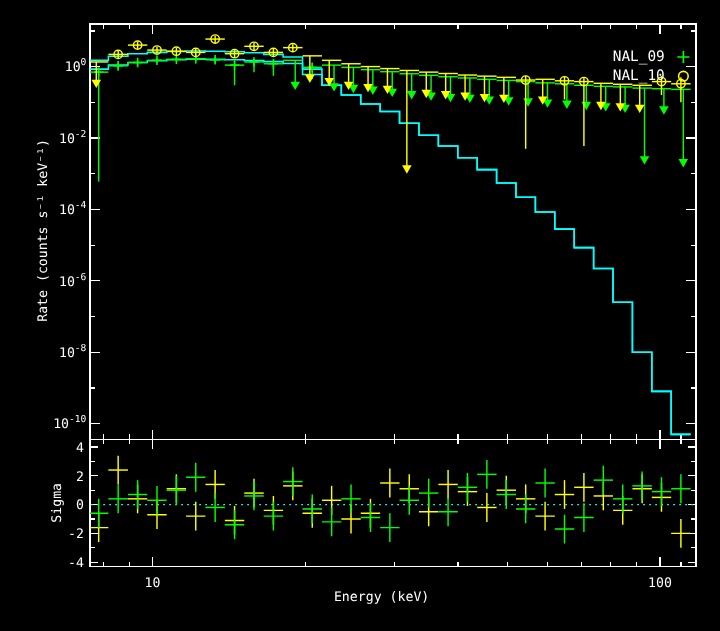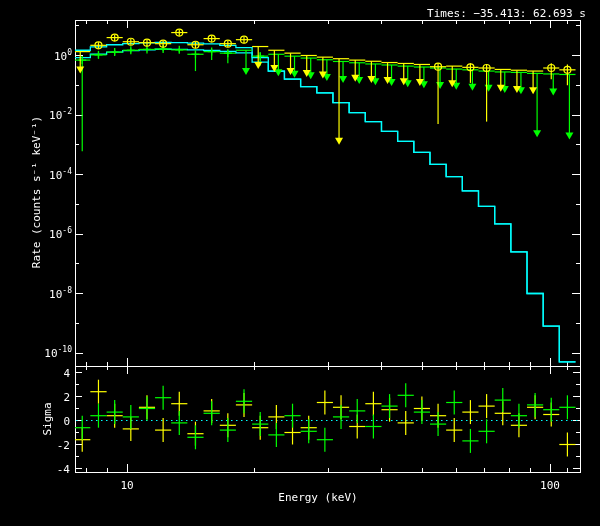--- a/index.html
+++ b/index.html
@@ -447,19 +447,33 @@
         <line x1="518.9371232108749" y1="403.7" x2="518.9371232108749" y2="427.7"></line>
         <line x1="527.0165062597928" y1="404.9" x2="543.1883427310272" y2="404.9"></line>
         <line x1="535.10242449541" y1="392.9" x2="535.10242449541" y2="416.9"></line>
         <line x1="543.1883427310272" y1="409.7" x2="559.3126579428956" y2="409.7"></line>
         <line x1="551.2505003369613" y1="397.7" x2="551.2505003369613" y2="421.7"></line>
         <line x1="559.3126579428956" y1="407.3" x2="575.5153721351446" y2="407.3"></line>
         <line x1="567.4140150390201" y1="395.3" x2="567.4140150390201" y2="419.3"></line>
       </g>
     </svg>
 
-  <div class="times">Times: −35.413: 62.693 s</div>
 
+  <div class="legend">
+    <div class="legend-row">
+      <span>NAL_09</span>
+      <svg class="mk" width="13" height="13">
+        <line x1="6.5" y1="1.5" x2="6.5" y2="11.5" stroke="#00ff00" stroke-width="1.4"></line>
+        <line x1="1.5" y1="6.5" x2="11.5" y2="6.5" stroke="#00ff00" stroke-width="1.4"></line>
+      </svg>
+    </div>
+    <div class="legend-row">
+      <span>NAL_10</span>
+      <svg class="mk" width="13" height="13">
+        <circle cx="6.5" cy="6.5" r="4" fill="none" stroke="#ffff00" stroke-width="1.3"></circle>
+      </svg>
+    </div>
+  </div>
 
   <div class="ylabel" id="ylabel-rate">Rate (counts s⁻¹ keV⁻¹)</div>
   <div class="ylabel" id="ylabel-sigma">Sigma</div>
   <div class="xlabel">Energy (keV)</div>
 </div>
 
 </body></html>

